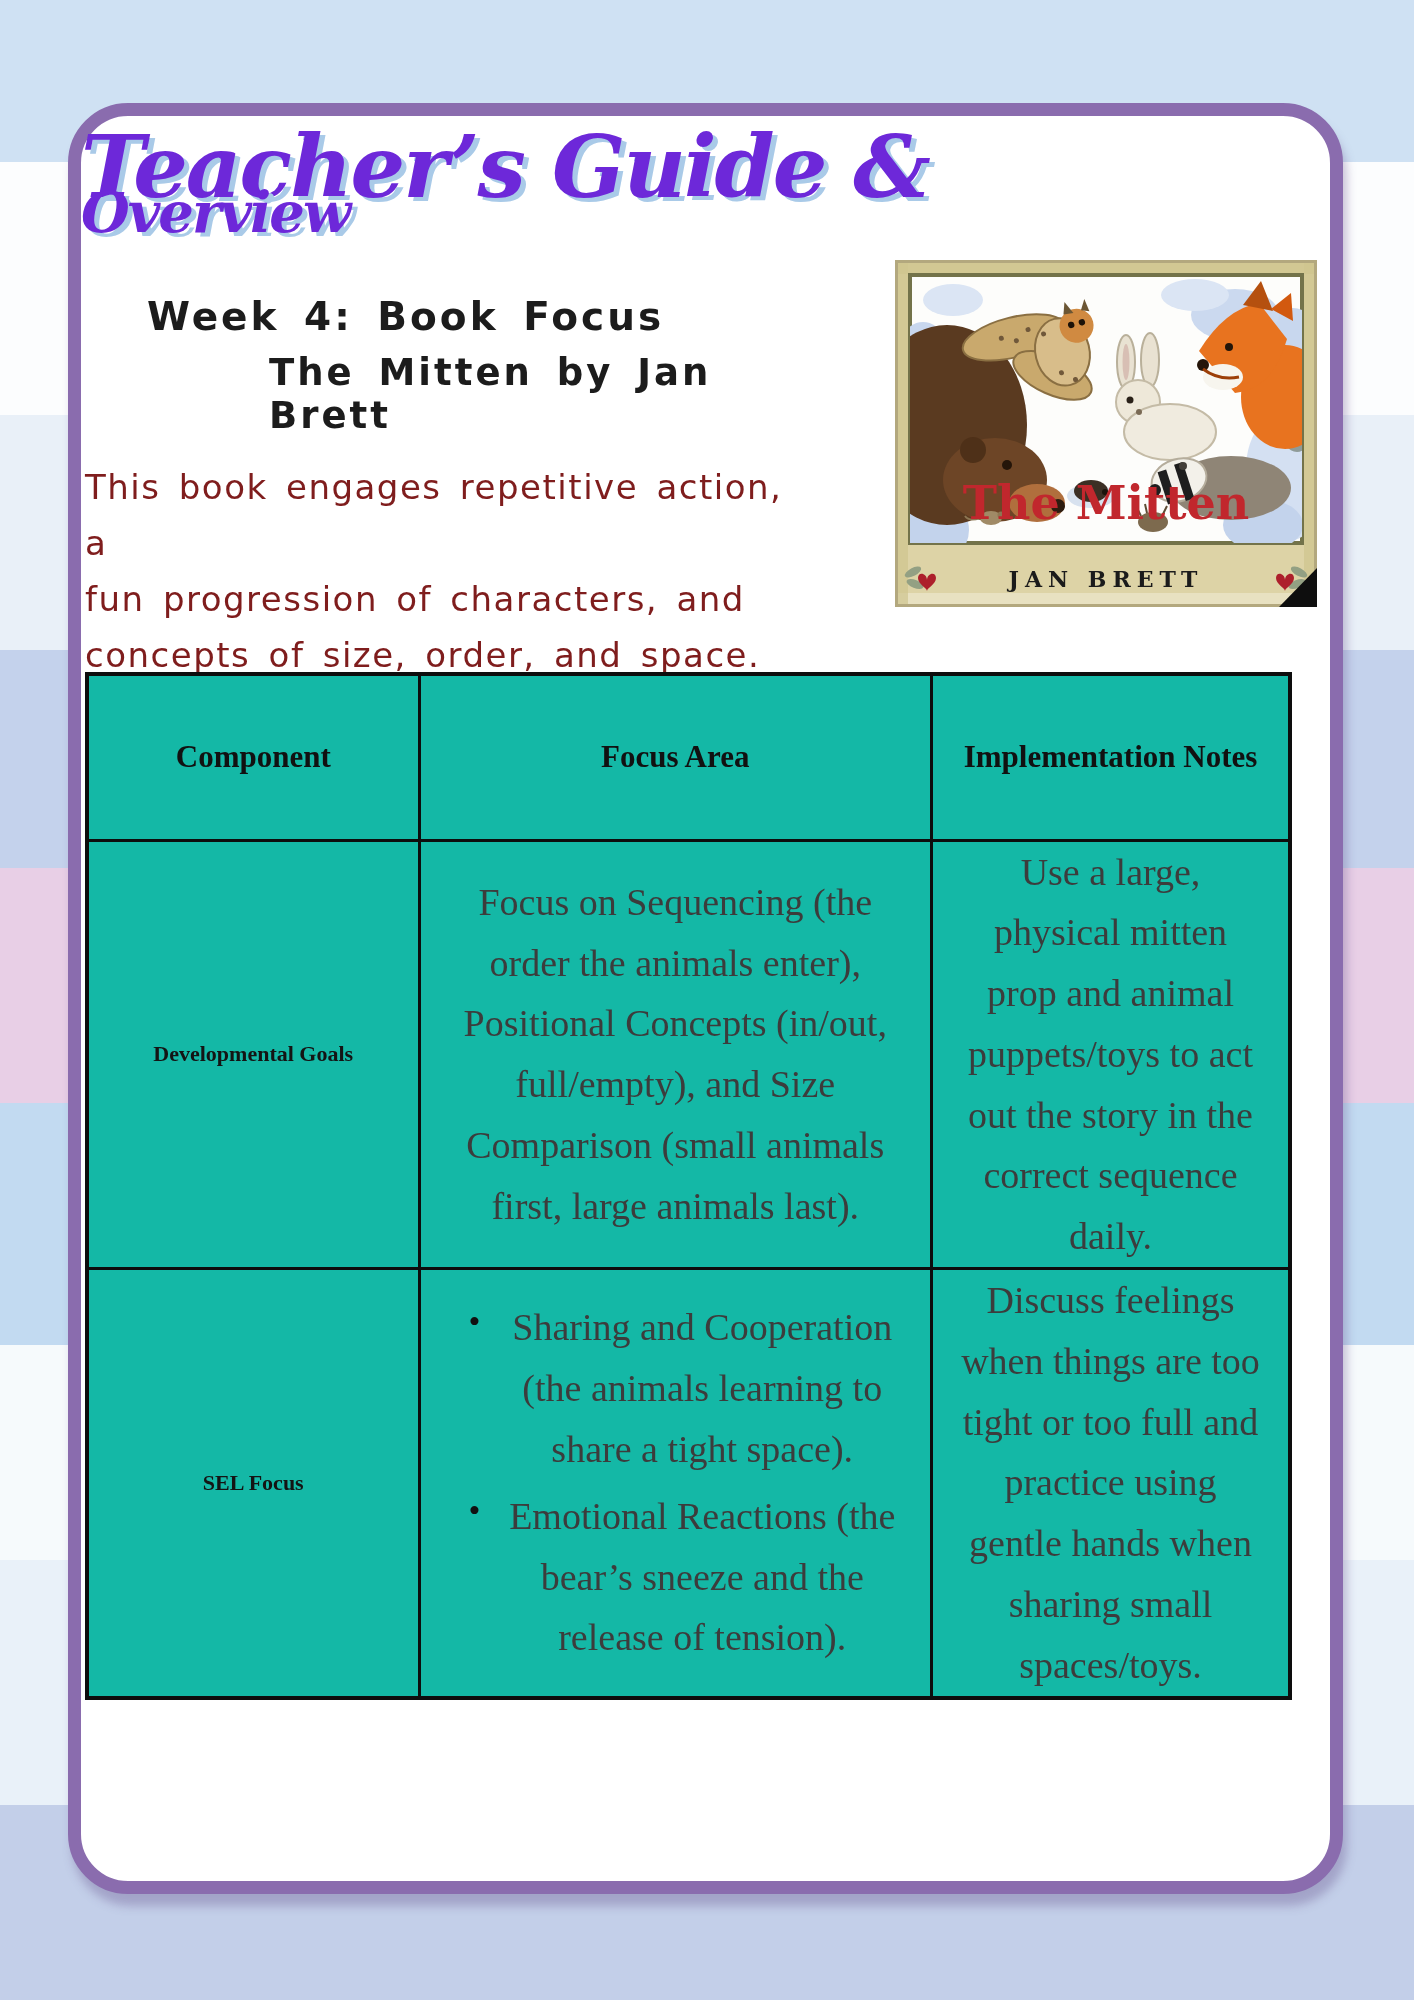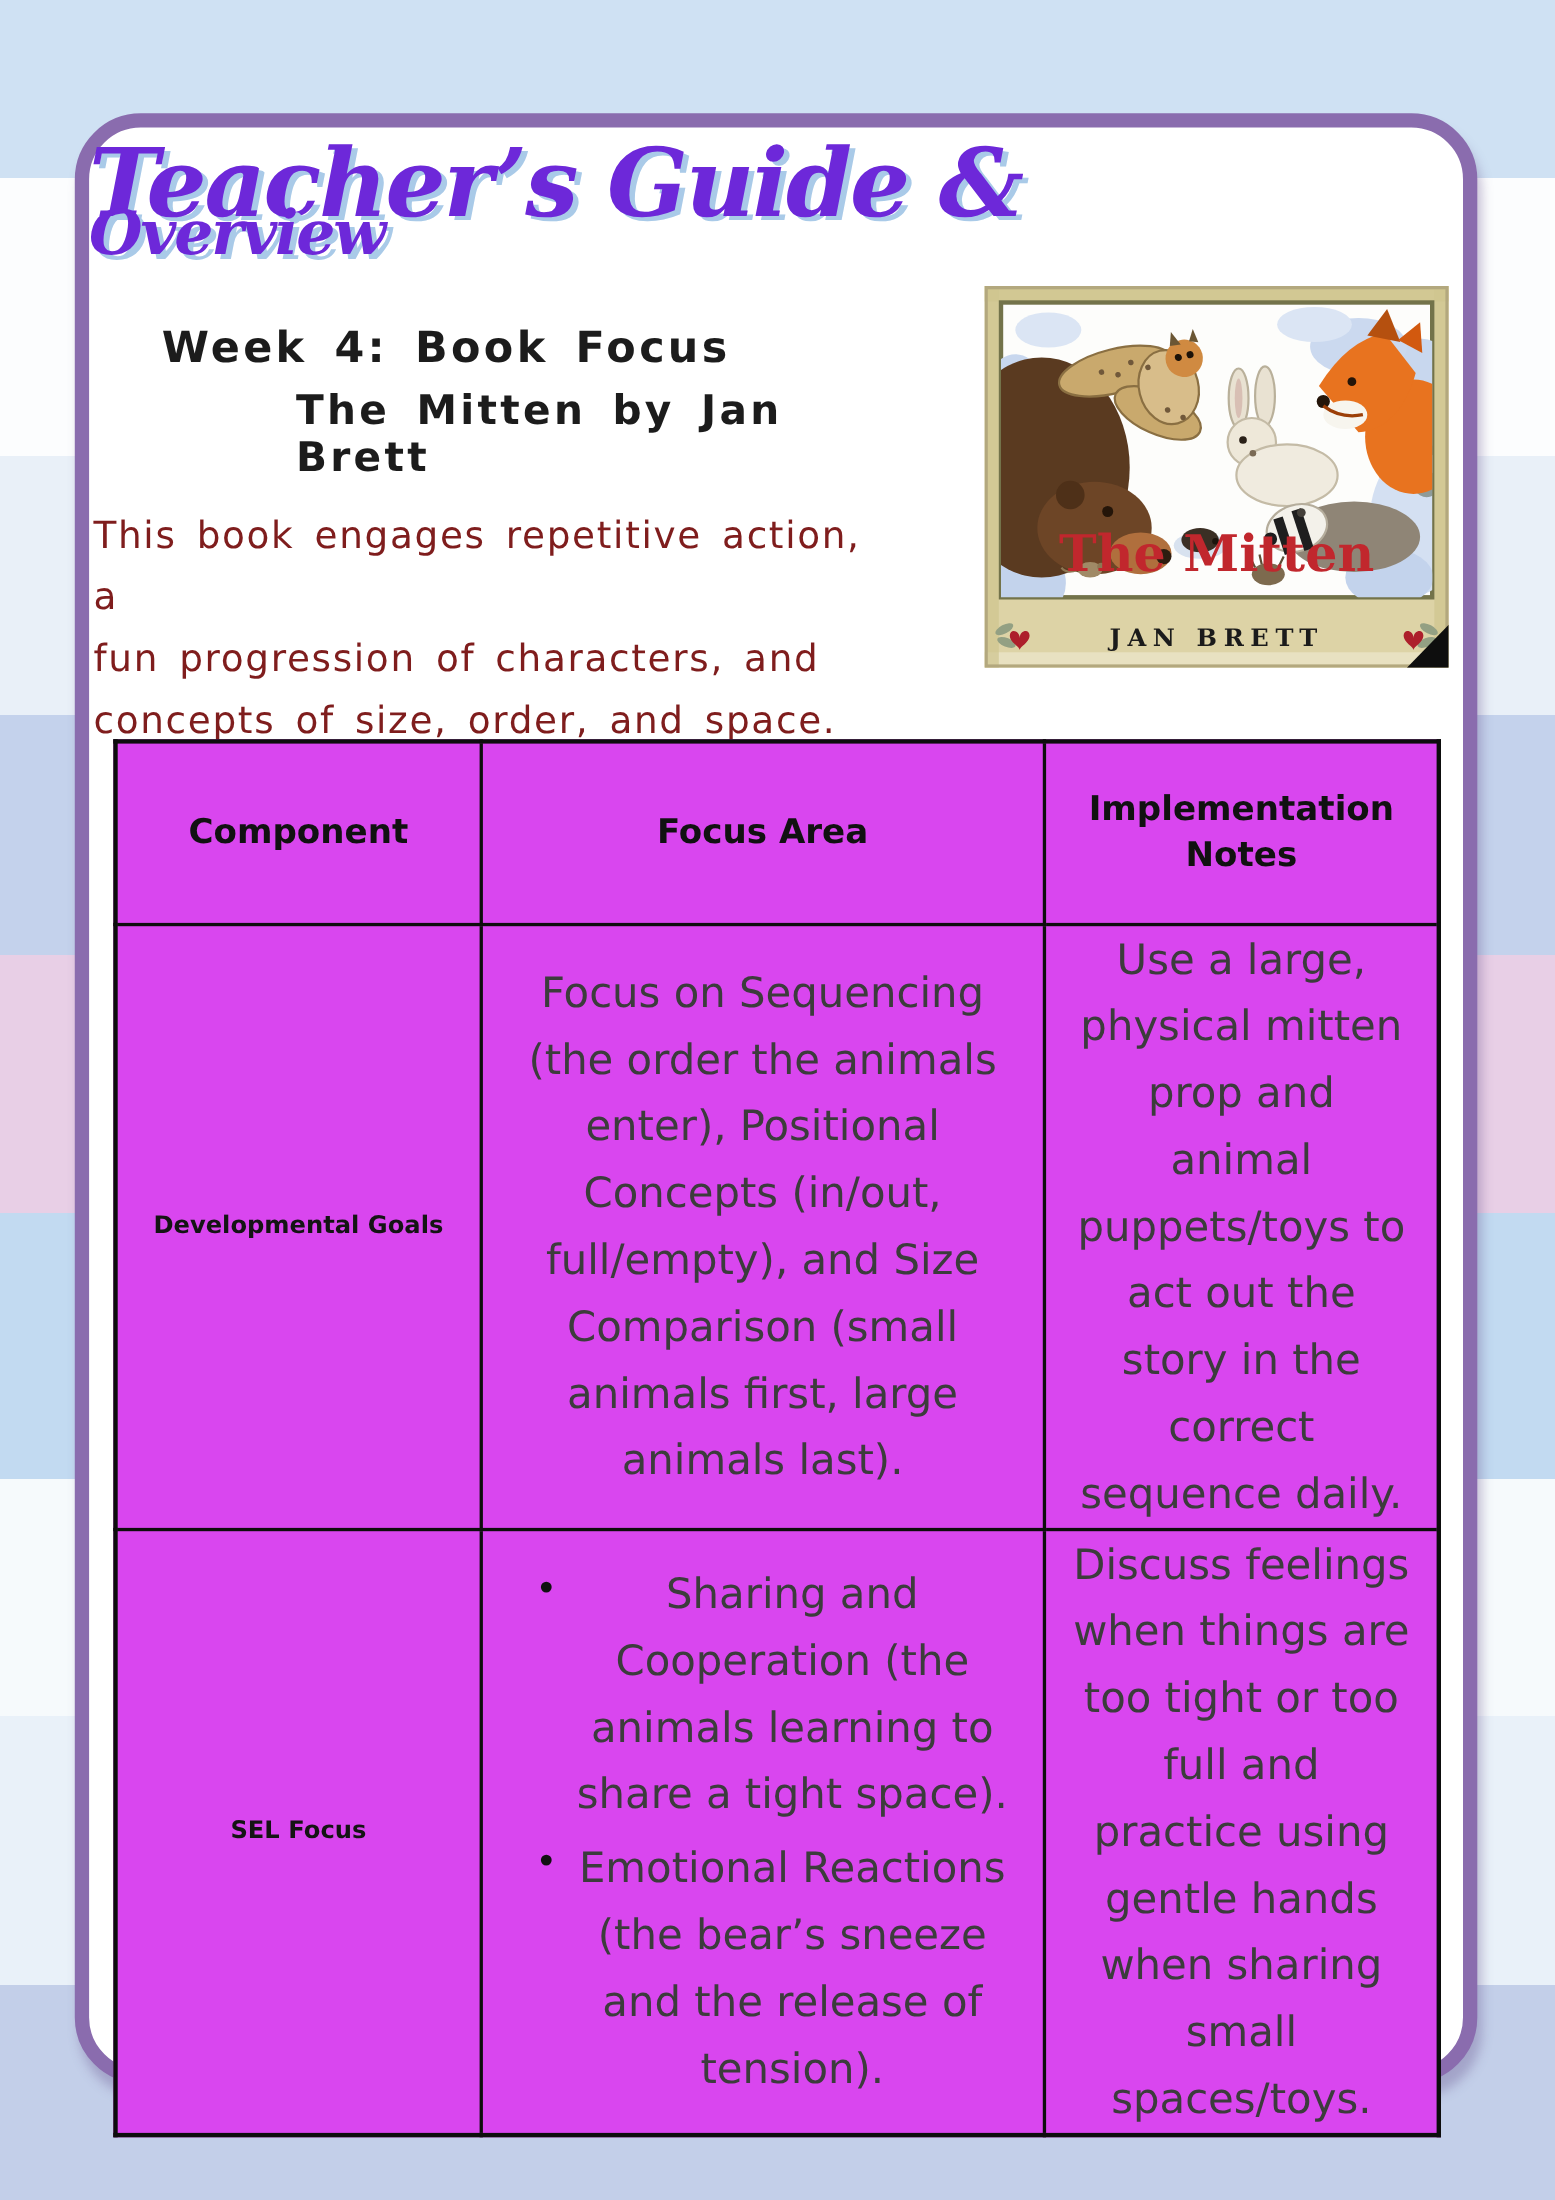--- a/index.html
+++ b/index.html
@@ -74,26 +74,27 @@
   .book-cover {
     position: absolute;
     left: 814px; top: 144px;
     width: 366px; height: 347px;
   }
   .book-cover svg { display: block; }
 
   
   .guide-table {
     position: absolute;
-    left: 22px; top: 556px;
+    left: 4px; top: 556px;
     width: 1207px;
     border-collapse: collapse;
     table-layout: fixed;
-    background: #d946ef;
+    background: #14b8a6;
     color: #111111;
+    font-family: Liberation Serif, serif;
   }
   .guide-table col.c1 { width: 27.6%; }
   .guide-table col.c2 { width: 42.6%; }
   .guide-table col.c3 { width: 29.8%; }
   .guide-table th, .guide-table td {
     border: 3px solid #0d0d0d;
     vertical-align: middle;
     text-align: center;
   }
   .guide-table { border: 4px solid #0d0d0d; }

